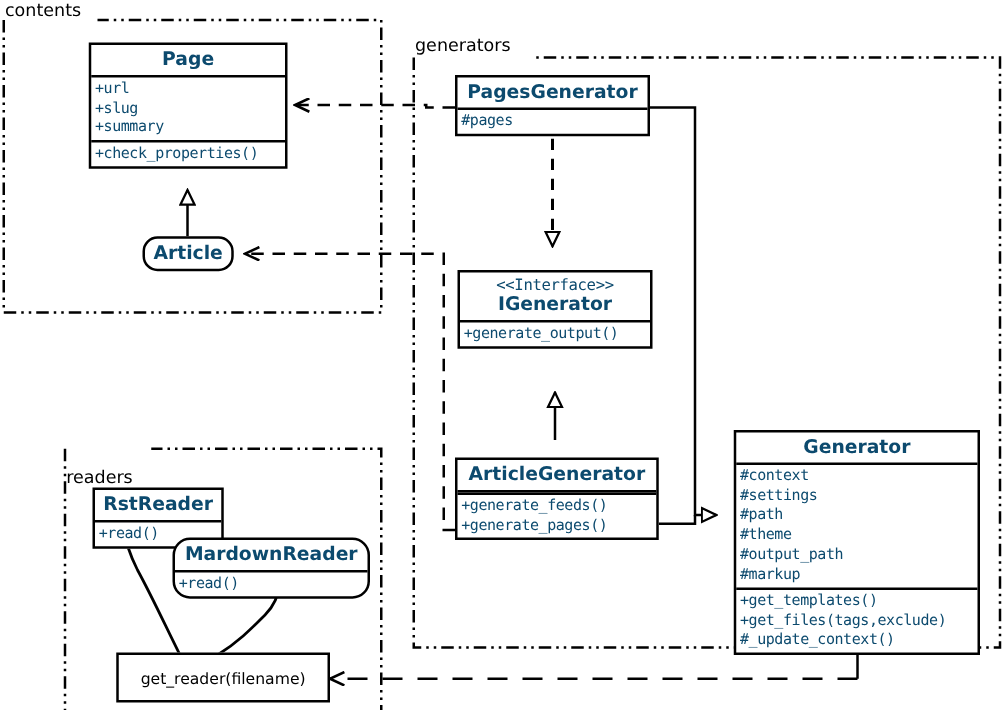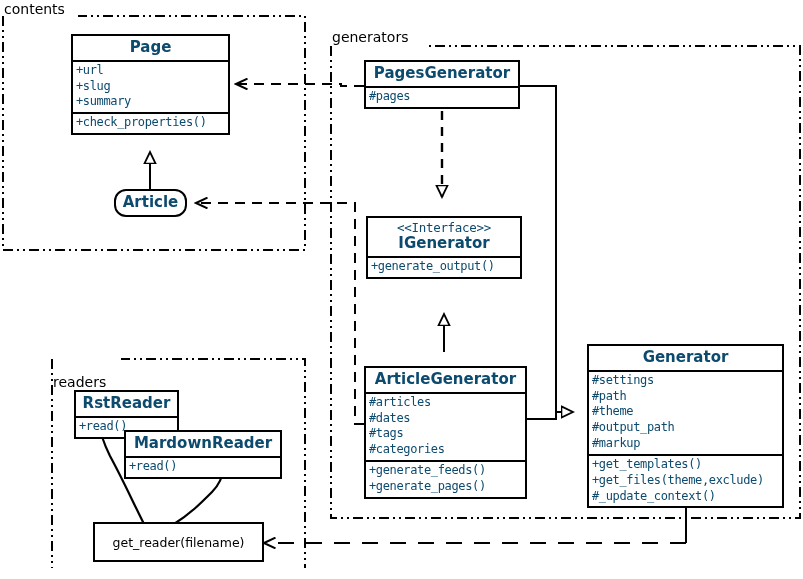--- a/index.html
+++ b/index.html
@@ -199,60 +199,55 @@
     </div>
     <div class="sep"></div>
     <div class="compartment">
       <div>+generate_output()</div>
     </div>
   </div>
 
   <div class="cls" style="left:364px; top:352px; width:163px;margin-top:14px;">
     <div class="name">ArticleGenerator</div>
     <div class="sep"></div>
-    <div class="compartment">
-      <div>#articles</div>
-      <div>#dates</div>
-      <div>#tags</div>
-      <div>#categories</div>
-    </div>
     <div class="sep"></div>
     <div class="compartment">
       <div>+generate_feeds()</div>
       <div>+generate_pages()</div>
     </div>
   </div>
 
   <div class="cls" style="left:587px; top:316px; width:197px;margin-top:28px;">
     <div class="name">Generator</div>
     <div class="sep"></div>
     <div class="compartment">
+      <div>#context</div>
       <div>#settings</div>
       <div>#path</div>
       <div>#theme</div>
       <div>#output_path</div>
       <div>#markup</div>
     </div>
     <div class="sep"></div>
     <div class="compartment">
       <div>+get_templates()</div>
-      <div>+get_files(theme,exclude)</div>
+      <div>+get_files(tags,exclude)</div>
       <div>#_update_context()</div>
     </div>
   </div>
 
   <div class="cls" style="left:74px; top:390px; width:105px;">
     <div class="name">RstReader</div>
     <div class="sep"></div>
     <div class="compartment">
       <div>+read()</div>
     </div>
   </div>
 
-  <div class="cls" style="left:124px; top:430px; width:158px;">
+  <div class="cls" style="left:138px; top:430px; width:158px;border-radius:14px;">
     <div class="name">MardownReader</div>
     <div class="sep"></div>
     <div class="compartment">
       <div>+read()</div>
     </div>
   </div>
 
   <div class="cls plain" style="left:93px; top:522px; width:171px; height:40px;">
     <span class="fname">get_reader(filename)</span>
   </div>

